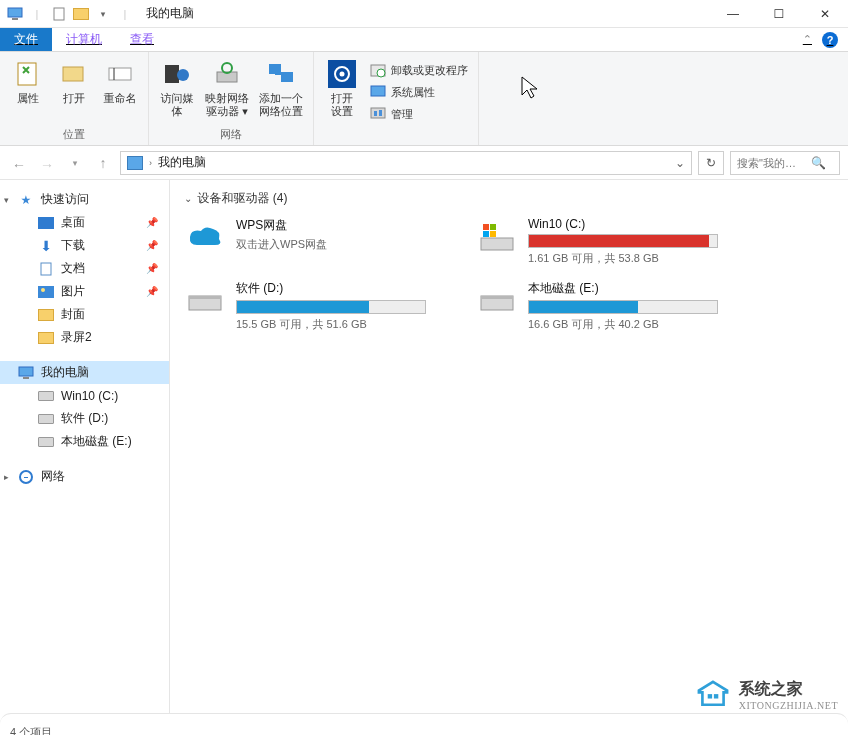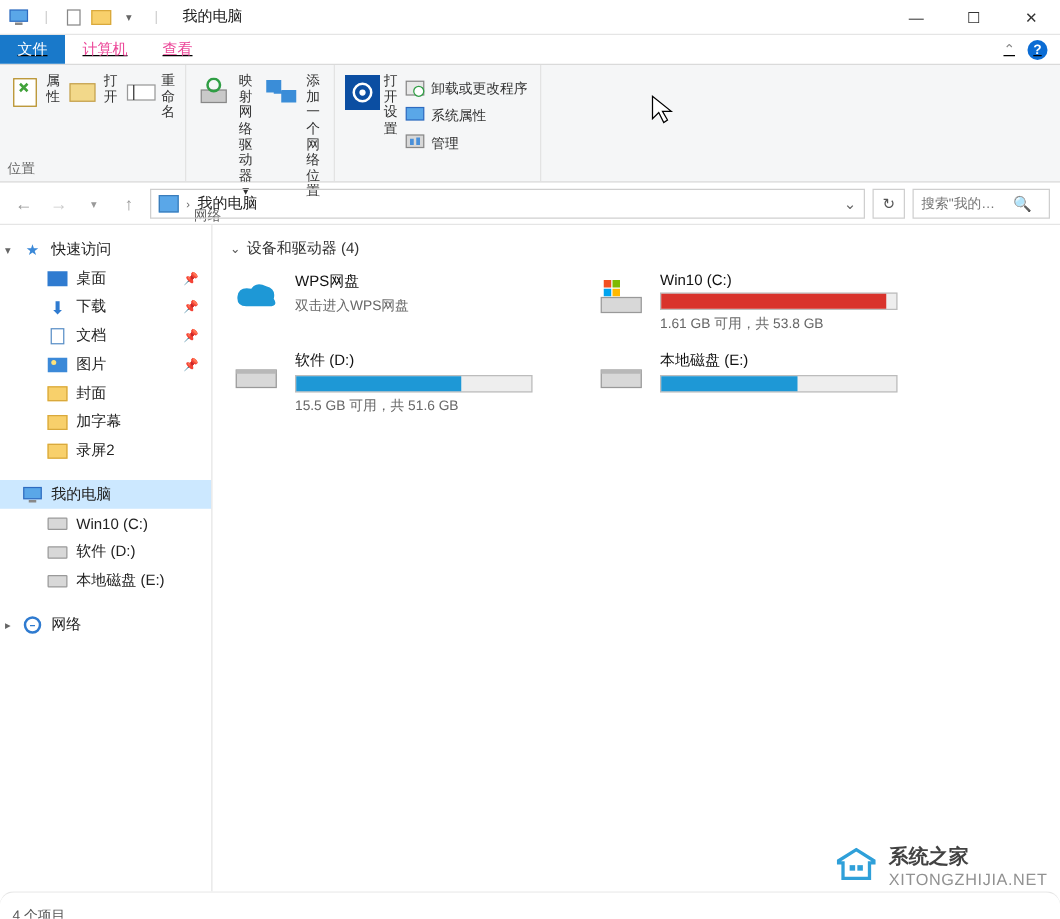--- a/index.html
+++ b/index.html
@@ -8,32 +8,32 @@
 
 .titlebar { height: 28px; display: flex; align-items: center; background: #fff; border-bottom: 1px solid #e5e5e5; }
 .titlebar .qat { display: flex; align-items: center; gap: 4px; padding-left: 6px; }
 .titlebar .qat span { width: 18px; height: 18px; display: flex; align-items: center; justify-content: center; font-size: 11px; color: #555; }
 .titlebar .title { margin-left: 12px; color: #222; }
 .titlebar .win-controls { margin-left: auto; display: flex; }
 .titlebar .win-controls div { width: 46px; height: 28px; display: flex; align-items: center; justify-content: center; font-size: 12px; color: #333; }
 
 
 .tabs { height: 24px; display: flex; align-items: stretch; background: #fff; border-bottom: 1px solid #dadada; text-decoration: underline; }
-.tabs .tab { padding: 0 14px; display: flex; align-items: center; color: #ec4899; cursor: pointer; }
+.tabs .tab { padding: 0 14px; display: flex; align-items: center; color: #8b5cf6; cursor: pointer; }
 .tabs .tab.active { background: #1979ca; color: #fff; }
 .tabs .help-area { margin-left: auto; display: flex; align-items: center; padding-right: 10px; gap: 10px; }
 .tabs .help-area .chev { color: #888; font-size: 11px; }
 .tabs .help-area .help { width: 16px; height: 16px; border-radius: 50%; background: #0b6cd4; color: #fff; display: flex; align-items: center; justify-content: center; font-size: 11px; font-weight: bold; }
 
 
 .ribbon { height: 94px; display: flex; background: #f5f6f7; border-bottom: 1px solid #dadada; }
 .group { display: flex; flex-direction: column; border-right: 1px solid #e3e3e3; padding: 4px 6px 0; }
 .group-body { flex: 1; display: flex; align-items: flex-start; gap: 2px; }
-.group-label { color: #666; font-size: 11px; padding: 2px 0 3px; }
-.big-btn { width: 44px; display: flex; flex-direction: row; gap: 3px; padding: 3px 2px; cursor: pointer; }
+.group-label { text-align: center; color: #666; font-size: 11px; padding: 2px 0 3px; }
+.big-btn { width: 44px; display: flex; flex-direction: column; align-items: center; gap: 3px; padding: 3px 2px; cursor: pointer; }
 .big-btn .ic { width: 30px; height: 30px; display: flex; align-items: center; justify-content: center; }
 .big-btn .lbl { font-size: 11px; color: #333; text-align: center; line-height: 1.15; white-space: pre-line; }
 .small-list { display: flex; flex-direction: column; gap: 2px; padding-top: 2px; }
 .small-item { display: flex; align-items: flex-end; gap: 5px; height: 20px; padding: 0 4px; cursor: pointer; }
 .small-item .ic { width: 16px; height: 16px; display: flex; align-items: center; justify-content: center; }
 .small-item .lbl { font-size: 11px; color: #333; }
 
 
 .nav-row { height: 34px; display: flex; align-items: center; gap: 6px; padding: 0 8px; border-bottom: 1px solid #e5e5e5; }
 .nav-btn { width: 22px; height: 22px; display: flex; align-items: center; justify-content: center; color: #999; font-size: 14px; }
@@ -69,21 +69,21 @@
 .drive .bar { width: 190px; height: 14px; border: 1px solid #bcbcbc; background: #eee; margin: 2px 0 3px; position: relative; }
 .drive .bar .fill { position: absolute; left: 0; top: 0; bottom: 0; }
 
 
 .status { height: 22px; border-top: 1px solid #e5e5e5; display: flex; align-items: center; padding: 18px 10px; color: #555; font-size: 11px; border-radius: 11px; }
 
 
 .watermark { position: absolute; right: 10px; bottom: 24px; display: flex; align-items: center; gap: 8px; opacity: 0.92; }
 .watermark .logo { width: 36px; height: 30px; }
 .watermark .txt1 { font-size: 16px; font-weight: bold; color: #333; }
-.watermark .txt2 { font-size: 13px; color: #888; letter-spacing: 0.5px; }
+.watermark .txt2 { font-size: 10px; color: #888; letter-spacing: 0.5px; font-family: Liberation Serif, serif; }
 
 
 .folder-ic { width: 16px; height: 12px; background: #f8d06b; border: 1px solid #d9a93c; }
 .disk-ic { width: 16px; height: 10px; background: #d8d8d8; border: 1px solid #999; border-radius: 1px; }
 .net-ic { width: 14px; height: 14px; border: 2px solid #2f7bd0; border-radius: 50%; position: relative; }
 .net-ic::after { content: ""; position: absolute; left: 3px; top: 5px; width: 4px; height: 1px; background: #2f7bd0; }
 .cursor-svg { position: absolute; left: 520px; top: 75px; pointer-events: none; }
 </style>
 </head>
 <body>
@@ -154,20 +154,29 @@
             </svg>
           </span>
         <span class="lbl">重命名</span>
       </div>
     </div>
     <div class="group-label">位置</div>
   </div>
 
   <div class="group">
     <div class="group-body">
+      <div class="big-btn">
+        <span class="ic">
+            <svg width="28" height="26">
+              <rect x="2" y="4" width="14" height="18" fill="#3a3a3a"></rect>
+              <circle cx="20" cy="14" r="6" fill="#3179c7"></circle>
+            </svg>
+          </span>
+        <span class="lbl">访问媒体</span>
+      </div>
       <div class="big-btn" style="width:52px">
         <span class="ic">
             <svg width="28" height="24">
               <rect x="4" y="10" width="20" height="10" fill="#c9c9c9" stroke="#888"></rect>
               <circle cx="14" cy="6" r="5" fill="none" stroke="#2f9e44" stroke-width="2"></circle>
             </svg>
           </span>
         <span class="lbl">映射网络
 驱动器 ▾</span>
       </div>
@@ -295,26 +304,20 @@
     <div class="sb-item indent">
       <span class="ic">
           <div class="folder-ic"></div>
         </span>
       <span class="lbl">封面</span>
     </div>
     <div class="sb-item indent">
       <span class="ic">
           <div class="folder-ic"></div>
         </span>
-      <span class="lbl">加字幕</span>
-    </div>
-    <div class="sb-item indent">
-      <span class="ic">
-          <div class="folder-ic"></div>
-        </span>
       <span class="lbl">录屏2</span>
     </div>
     <div class="sb-gap"></div>
     <div class="sb-item sel" style="padding-left:18px">
       <span class="ic">
           <svg width="16" height="14">
             <rect x="1" y="1" width="14" height="9" fill="#5aa7e8" stroke="#2e6bc0"></rect>
             <rect x="5" y="11" width="6" height="2" fill="#888"></rect>
           </svg>
         </span>
@@ -406,20 +409,21 @@
             <svg width="40" height="30">
               <rect x="4" y="10" width="32" height="14" fill="#d8d8d8" stroke="#999"></rect>
               <rect x="4" y="10" width="32" height="3" fill="#b8b8b8"></rect>
             </svg>
           </span>
         <div class="dinfo">
           <div class="dname">本地磁盘 (E:)</div>
           <div class="bar">
               <div class="fill" style="width: 58%; background: rgb(30, 152, 214);"></div>
             </div>
+          <div class="dsub">16.6 GB 可用，共 40.2 GB</div>
         </div>
       </div>
     </div>
   </div>
 </div>
 
 <div class="status">
   <span>4 个项目</span>
 </div>
 

